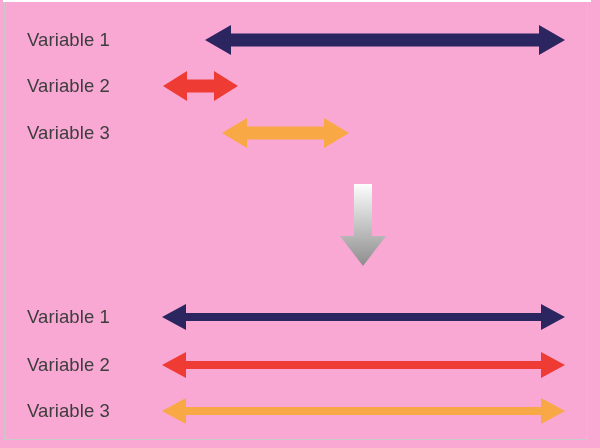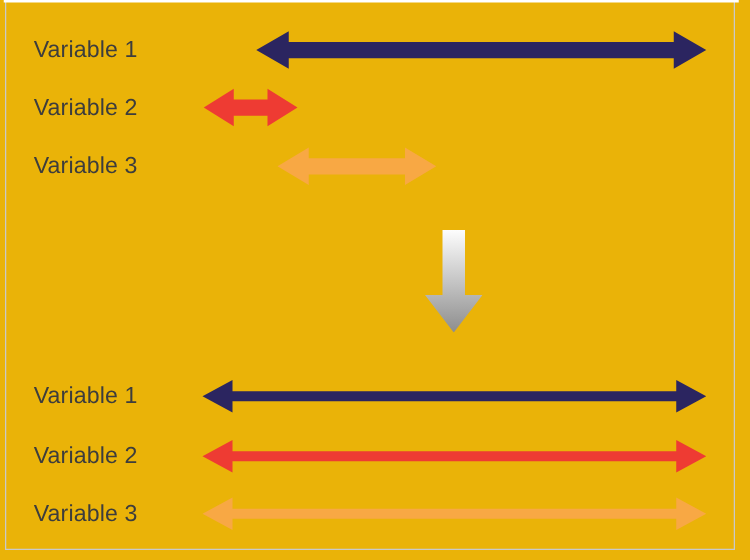--- a/index.html
+++ b/index.html
@@ -12,21 +12,21 @@
     width: 600px;
     height: 448px;
     font-family: "Liberation Sans", "DejaVu Sans", sans-serif;
     overflow: hidden;
   }
 
   #canvas {
     position: relative;
     width: 600px;
     height: 448px;
-    background: #eab308;
+    background: #f9a8d4;
   }
 
   
   .frame {
     position: absolute;
     left: 4px;
     top: 0px;
     width: 584px;
     height: 440px;
     border: 1px solid #c9c9c9;

